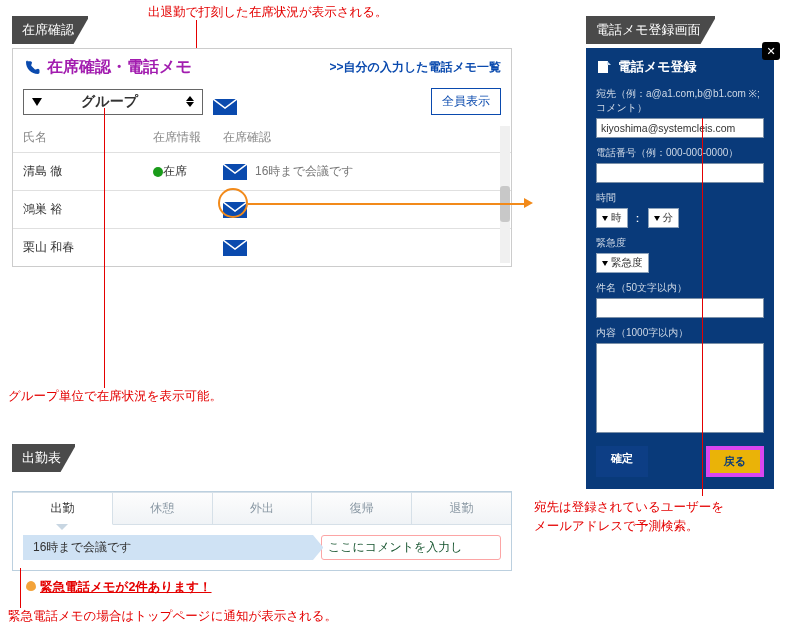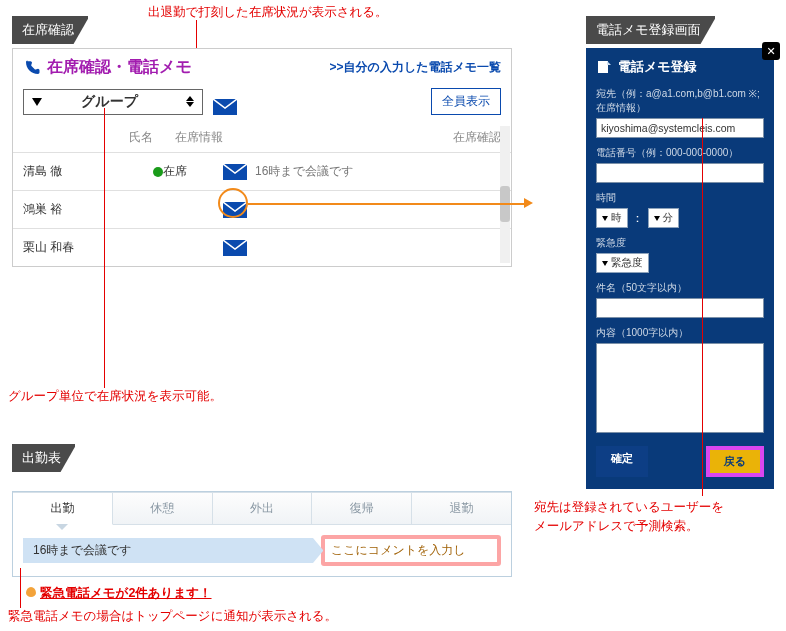--- a/index.html
+++ b/index.html
@@ -19,21 +19,21 @@
   .memo-link { color:#0a4aae; font-size:12px; font-weight:bold; }
   #filter-row { display:flex; align-items:center; justify-content:space-between; margin-top:10px; }
   .select-box { border:1px solid #666; padding:3px 8px; font-size:14px; font-weight:bold; display:flex; align-items:center; gap:2px; min-width:180px; justify-content:space-between; }
   .select-left { display:flex; align-items:center;gap:37px; }
   .tri-down { display:inline-block; width:0;height:0;border-left:5px solid transparent;border-right:5px solid transparent;border-top:8px solid #000; margin-right:2px;}
   .sel-arrows { display:inline-flex; flex-direction:column; gap:1px; }
   .sel-arrows span { display:block;width:0;height:0;border-left:4px solid transparent;border-right:4px solid transparent; }
   .sel-arrows .up { border-bottom:5px solid #000; }
   .sel-arrows .down { border-top:5px solid #000; }
   .outline-btn { border:1px solid #0a4aae; color:#0a4aae; padding:4px 10px; font-size:12px; background:#fff; }
-  #cols { display:flex; color:#888; font-size:12px; padding:8px 10px 6px 10px;text-align:right; }
+  #cols { display:flex; color:#888; font-size:12px; padding:8px 10px 6px 10px; }
   #cols .c1{width:130px;} #cols .c2{width:70px;} #cols .c3{flex:1;}
   .envelope { width:24px; height:16px; }
   #env-header { margin-left:200px; margin-top:-20px; margin-bottom:6px; }
   .row { display:flex; align-items:center; border-top:1px solid #e0e0e0; padding:10px 10px; position:relative; }
   .row .c1{width:130px;} .row .c2{width:70px; display:flex; align-items:center; } .row .c3{flex:1; display:flex; align-items:center; gap:8px; color:#777;}
   .dot-green { width:10px;height:10px;border-radius:50%; background:#1a9b1a; display:inline-block; }
   #scroll-stub { position:absolute; right:2px; top:110px; bottom:4px; width:10px; background:#f0f0f0; }
   #scroll-stub .thumb{ position:absolute; left:0; right:0; top:60px; height:36px; background:#c8c8c8; border-radius:3px;}
 
   
@@ -47,21 +47,21 @@
   #attend-panel { position:absolute; left:12px; top:444px; width:500px; }
   #attend-box { border:1px solid #bcd0df; background:#fff; margin-top:19px; padding:0 0 8px 0;}
   #tabs { display:flex; border-top:1px solid #d6e0e8; }
   .tab { flex:1; text-align:center; padding:7px 0; color:#8a98a4; font-size:12px; border-right:1px solid #d6e0e8; border-bottom:1px solid #d6e0e8; background:linear-gradient(#fdfdfd,#f0f3f6); position:relative;}
   .tab:last-child{border-right:none;}
   .tab.active { color:#333; background:#fff; border-bottom:1px solid #fff;}
   .tab.active::after{content:"";position:absolute;left:50%;bottom:-6px;transform:translateX(-50%);width:0;height:0;border-left:6px solid transparent;border-right:6px solid transparent;border-top:6px solid #c8d6e2;}
   #comment-row { display:flex; align-items:center; gap:8px; padding:10px 10px 2px 10px;}
   .comment-tag { background:#cfe2f4; padding:4px 10px 4px 10px; font-size:12px; position:relative; width:290px;}
   .comment-tag::after{content:"";position:absolute;right:-10px;top:0;bottom:0;width:0;border-left:10px solid #cfe2f4;border-top:12px solid transparent;border-bottom:12px solid transparent;}
-  .comment-input { flex:1; border:4px solid #fca5a5; border-radius:3px; padding:3px 6px; color:#a16207; font-size:12px;}
+  .comment-input { flex:1; border:1px solid #fca5a5; border-radius:3px; padding:3px 6px; color:#14532d; font-size:12px;}
   #alert-line { margin:8px 0 0 14px; }
   #alert-line a{ color:#e40000; text-decoration:underline; font-weight:bold; font-size:12.5px;}
   .bell { display:inline-block; width:10px;height:10px; background:#f3a33a; border-radius:50% 50% 50% 50% / 60% 60% 40% 40%; margin-right:4px;}
 
   
   #memo-panel { position:absolute; right:12px; top:16px; width:188px; }
   #memo-box { position:relative; background:#093a7a; margin-top:4px; padding:10px 10px 12px 10px; color:#dbe6f3; }
   #memo-x { position:absolute; right:-6px; top:-6px; width:18px; height:18px; background:#000; color:#fff; border-radius:3px; font-size:11px; line-height:18px; text-align:center;}
   #memo-title { display:flex; align-items:center; gap:6px; color:#fff; font-weight:bold; font-size:13px; margin-bottom:10px;}
   .memo-label { font-size:10px; color:#cfd9e6; margin-top:8px; margin-bottom:3px; }
@@ -203,21 +203,21 @@
   <div id="memo-box">
     <div id="memo-x">✕</div>
     <div id="memo-title">
       <svg width="16" height="16" viewBox="0 0 16 16">
           <rect x="2" y="2" width="10" height="12" fill="#fff"></rect>
           <path d="M11 2 L15 6 L11 6 Z" fill="#cfe0f3"></path>
         </svg>
       <span>電話メモ登録</span>
     </div>
 
-    <div class="memo-label">宛先（例：a@a1.com,b@b1.com ※;在席情報）</div>
+    <div class="memo-label">宛先（例：a@a1.com,b@b1.com ※;コメント）</div>
     <input class="memo-input" value="kiyoshima@systemcleis.com" style="">
 
     <div class="memo-label">電話番号（例：000-000-0000）</div>
     <input class="memo-input" style="">
 
     <div class="memo-label">時間</div>
     <div id="time-row">
       <div class="memo-select">
           <span class="tri-down"></span>
           <span>時</span>

